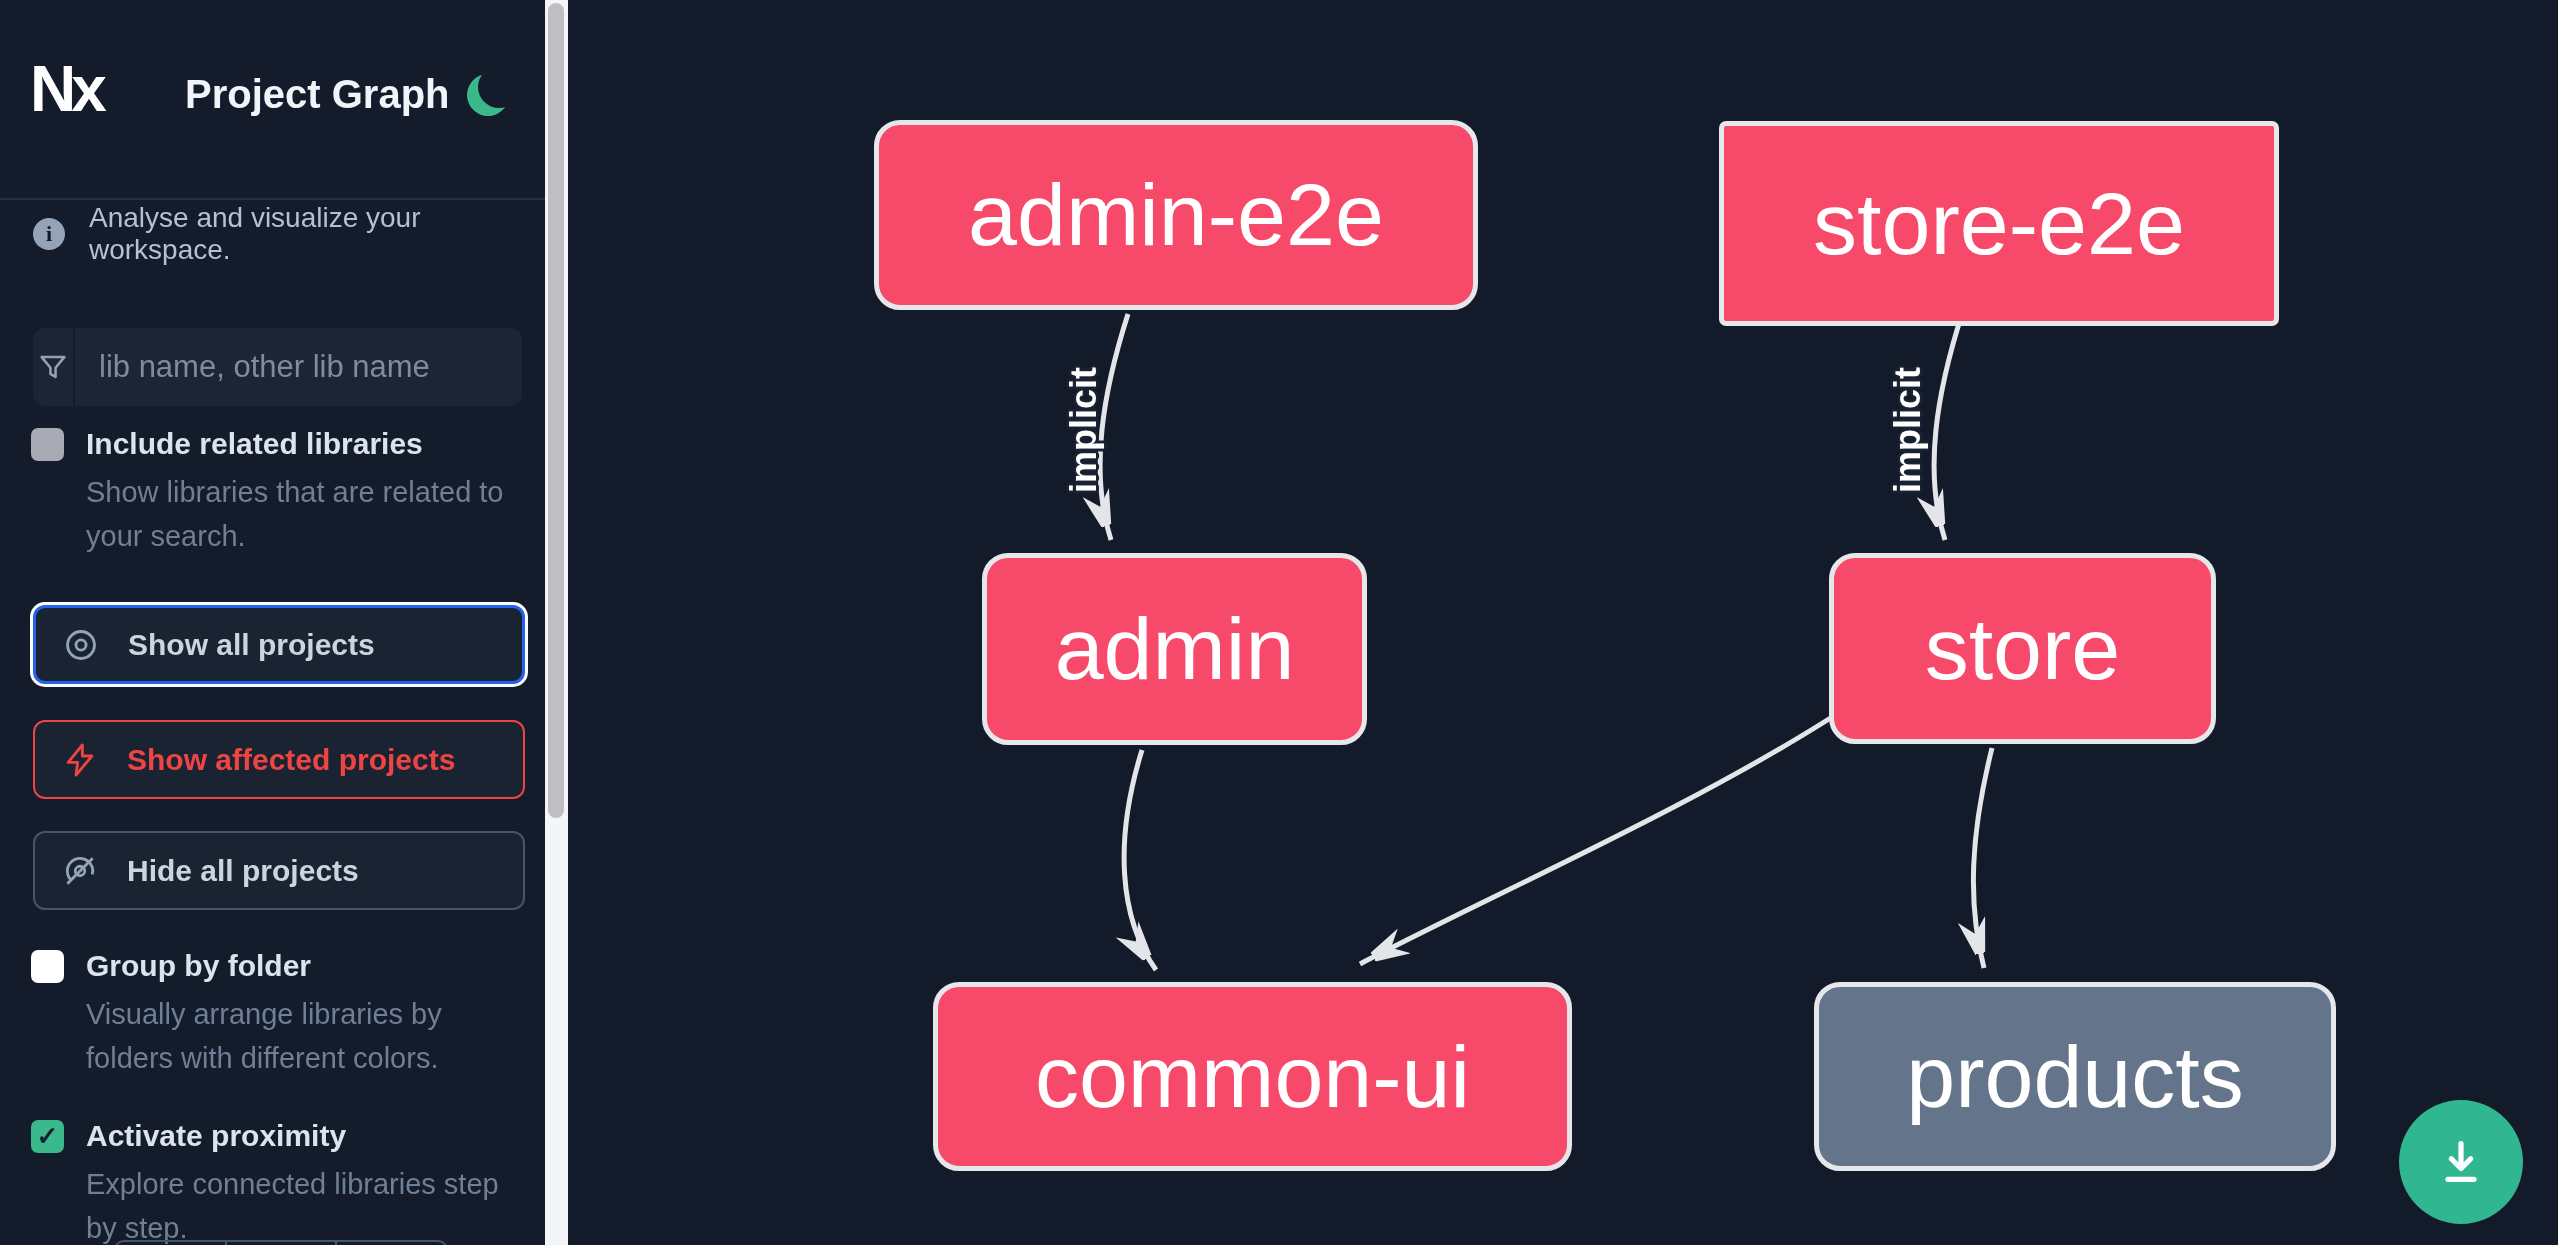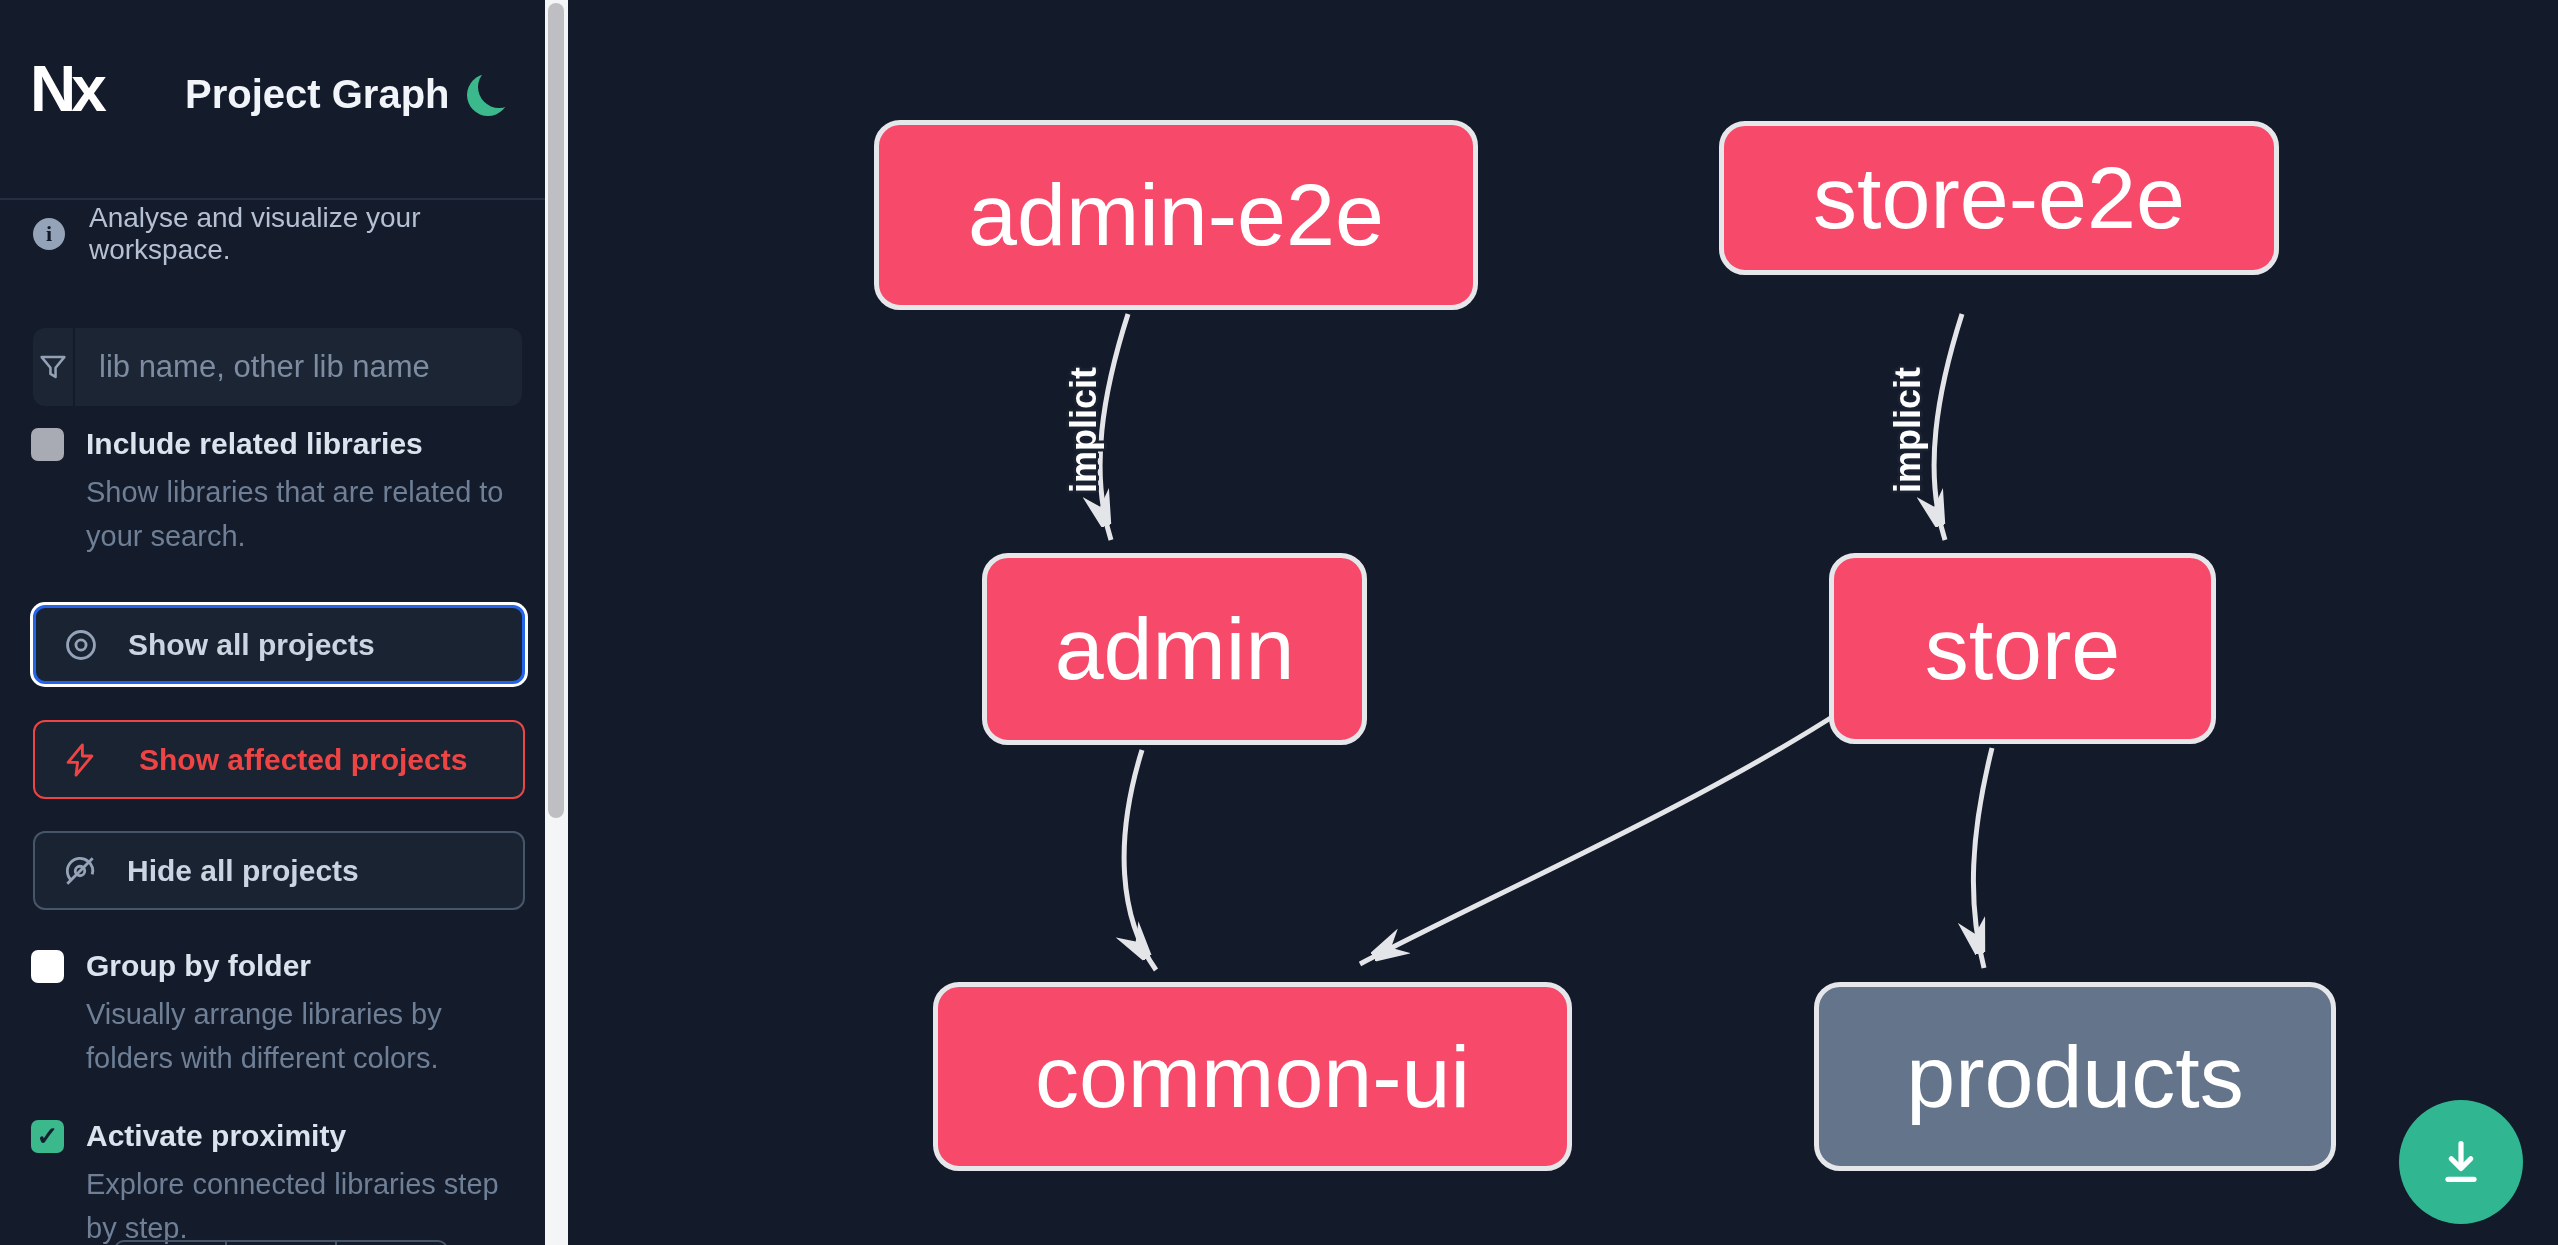--- a/index.html
+++ b/index.html
@@ -33,37 +33,37 @@
   .cbx.white { background:#ffffff; }
   .cbx.green { background:#3bb98d; color:#15202f; font-size:26px; font-weight:700;
                display:flex; align-items:center; justify-content:center; }
   .toggle-label { margin-left:55px; font-size:30px; font-weight:700; color:#dbe3ee; line-height:40px; }
   .toggle-desc { margin-left:55px; margin-top:6px; font-size:29px; color:#6e7f96; line-height:44px; width:450px; }
   .sb-btn { position:absolute; left:33px; width:492px; height:79px; border-radius:12px; background:#1a2332;
             display:flex; align-items:center; gap:28px; padding:0 26px; cursor:pointer;text-align:center; }
   .sb-btn .btn-label { font-size:30px; font-weight:600; color:#cbd5e1; }
   .btn-all { top:605px; border:3px solid #2563eb; box-shadow:0 0 0 3px #ffffff; }
   .btn-affected { top:720px; border:2px solid #ef4444; }
-  .btn-affected .btn-label { color:#ef4444;margin-left:12px; }
+  .btn-affected .btn-label { color:#ef4444; }
   .btn-hide { top:831px; border:2px solid #475569; }
   .stepper { position:absolute; left:114px; top:1240px; width:334px; height:60px;
              border:2px solid #475569; border-radius:10px; display:flex; }
   .stepper .seg { flex:1; border-right:2px solid #475569; }
   .stepper .seg:last-child { border-right:none; }
   .sb-scroll { position:absolute; left:545px; top:0; width:23px; height:1245px; background:#f4f5f7; }
   .sb-thumb { position:absolute; left:3px; top:3px; width:16px; height:815px; background:#bfbfc3; border-radius:8px; }
   
   .canvas { position:absolute; left:568px; top:0; width:1990px; height:1245px; }
   .edges { position:absolute; left:0; top:0; width:100%; height:100%; }
   .node { position:absolute; border:5px solid #e6e7ea; border-radius:26px; display:flex;
           align-items:center; justify-content:center; color:#ffffff; font-size:88px; cursor:pointer; }
   .node.affected { background:#f74a6a; }
   .node.plain { background:#64748b; }
   .n-admin-e2e { left:306px; top:120px; width:604px; height:190px; }
-  .n-store-e2e { left:1151px; top:121px; width:560px; height:154px; }
+  .n-store-e2e { left:1151px; top:121px; width:560px; height:205px;border-radius:7px; }
   .n-admin { left:414px; top:553px; width:385px; height:192px; }
   .n-store { left:1261px; top:553px; width:387px; height:191px; }
   .n-common-ui { left:365px; top:982px; width:639px; height:189px; }
   .n-products { left:1246px; top:982px; width:522px; height:189px; }
   .edge-label { position:absolute; transform:translate(-50%,-50%) rotate(-90deg); font-size:36px; font-weight:700;
     color:#ffffff; white-space:nowrap;
     text-shadow:-3px 0 #1a2232, 3px 0 #1a2232, 0 -3px #1a2232, 0 3px #1a2232,
                 -2px -2px #1a2232, 2px -2px #1a2232, -2px 2px #1a2232, 2px 2px #1a2232; }
   .el-1 { left:516px; top:430px; }
   .el-2 { left:1340px; top:430px; }

